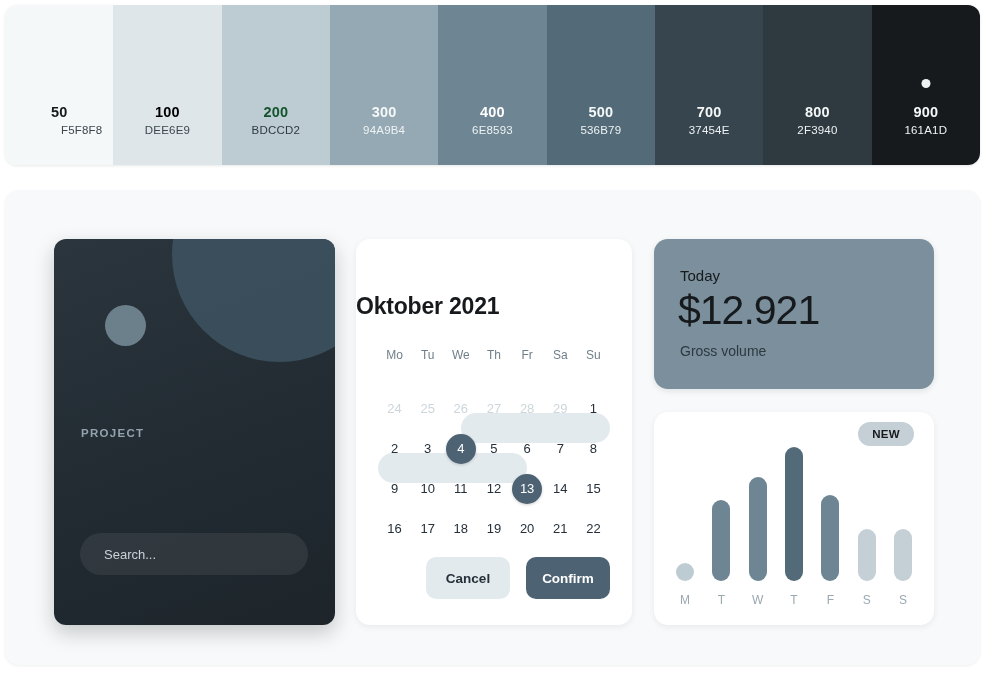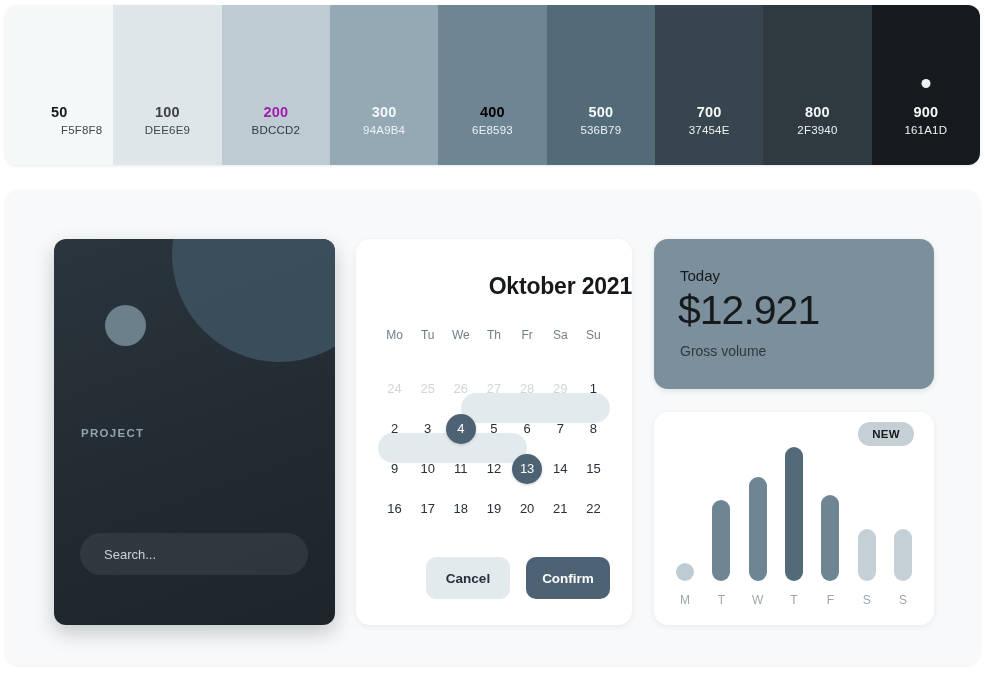--- a/index.html
+++ b/index.html
@@ -96,22 +96,22 @@
 
   
   .cal-card {
     position: absolute; left: 351px; top: 49px;
     width: 276px; height: 386px;
     background: #ffffff;
     border-radius: 14px;
     box-shadow: 0 2px 6px rgba(22,26,29,.07);
   }
   .cal-title {
-    text-align: right;
-    margin-top: 34px;
+    text-align: left;
+    margin-top: 54px;
     font-size: 23px; font-weight: bold;
     color: #161a1d; letter-spacing: -.2px;
   }
   .cal-grid {
     margin: 22px 22px 0 22px;
     display: grid;
     grid-template-columns: repeat(7, 1fr);
     row-gap: 0;
   }
   .cal-dow {
@@ -214,33 +214,33 @@
 <body>
 
 <div id="root">
 
   <div class="palette" id="palette">
       <div class="swatch" style="background: rgb(245, 248, 248);">
         <div class="sw-name" style="color: rgb(22, 26, 29);">50</div>
         <div class="sw-hex" style="color: rgb(60, 71, 78); margin-left: 45px;">F5F8F8</div>
       </div>
       <div class="swatch" style="background: rgb(222, 230, 233);">
-        <div class="sw-name" style="color: #404040;">100</div>
+        <div class="sw-name" style="color: #000000;">100</div>
         <div class="sw-hex" style="color: rgb(60, 71, 78);">DEE6E9</div>
       </div>
       <div class="swatch" style="background: rgb(189, 204, 210);">
-        <div class="sw-name" style="color: #a21caf;">200</div>
+        <div class="sw-name" style="color: #14532d;">200</div>
         <div class="sw-hex" style="color: rgb(47, 57, 64);">BDCCD2</div>
       </div>
       <div class="swatch" style="background: rgb(148, 169, 180);">
         <div class="sw-name" style="color: rgb(245, 248, 248);">300</div>
         <div class="sw-hex" style="color: rgb(238, 242, 243);">94A9B4</div>
       </div>
       <div class="swatch" style="background: rgb(110, 133, 147);">
-        <div class="sw-name" style="color: #000000;">400</div>
+        <div class="sw-name" style="color: #ffffff;">400</div>
         <div class="sw-hex" style="color: rgb(238, 242, 243);">6E8593</div>
       </div>
       <div class="swatch" style="background: rgb(83, 107, 121);">
         <div class="sw-name" style="color: rgb(245, 248, 248);">500</div>
         <div class="sw-hex" style="color: rgb(238, 242, 243);">536B79</div>
       </div>
       <div class="swatch" style="background: rgb(55, 69, 78);">
         <div class="sw-name" style="color: rgb(245, 248, 248);">700</div>
         <div class="sw-hex" style="color: rgb(238, 242, 243);">37454E</div>
       </div>

